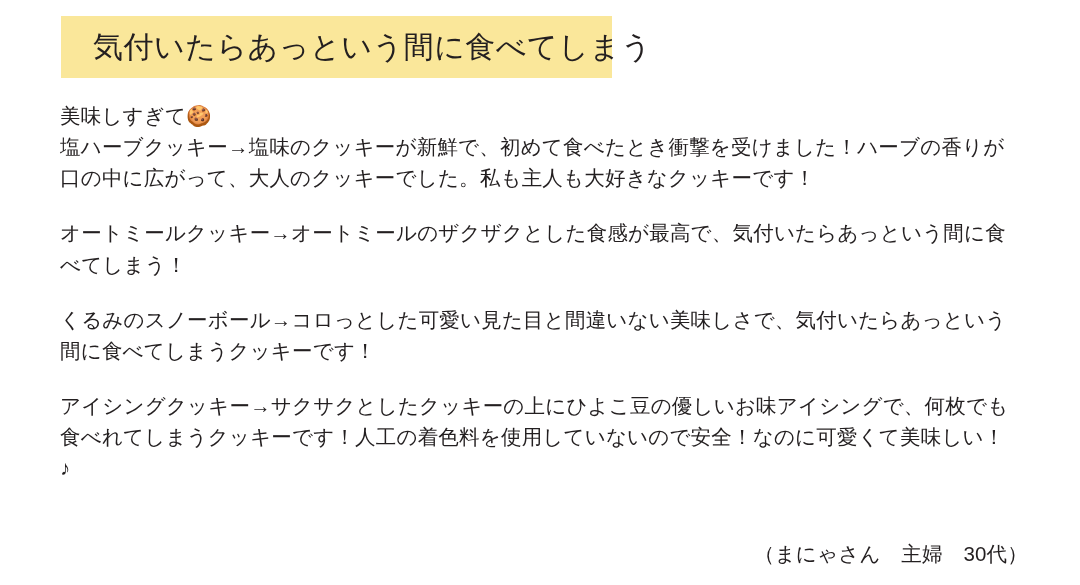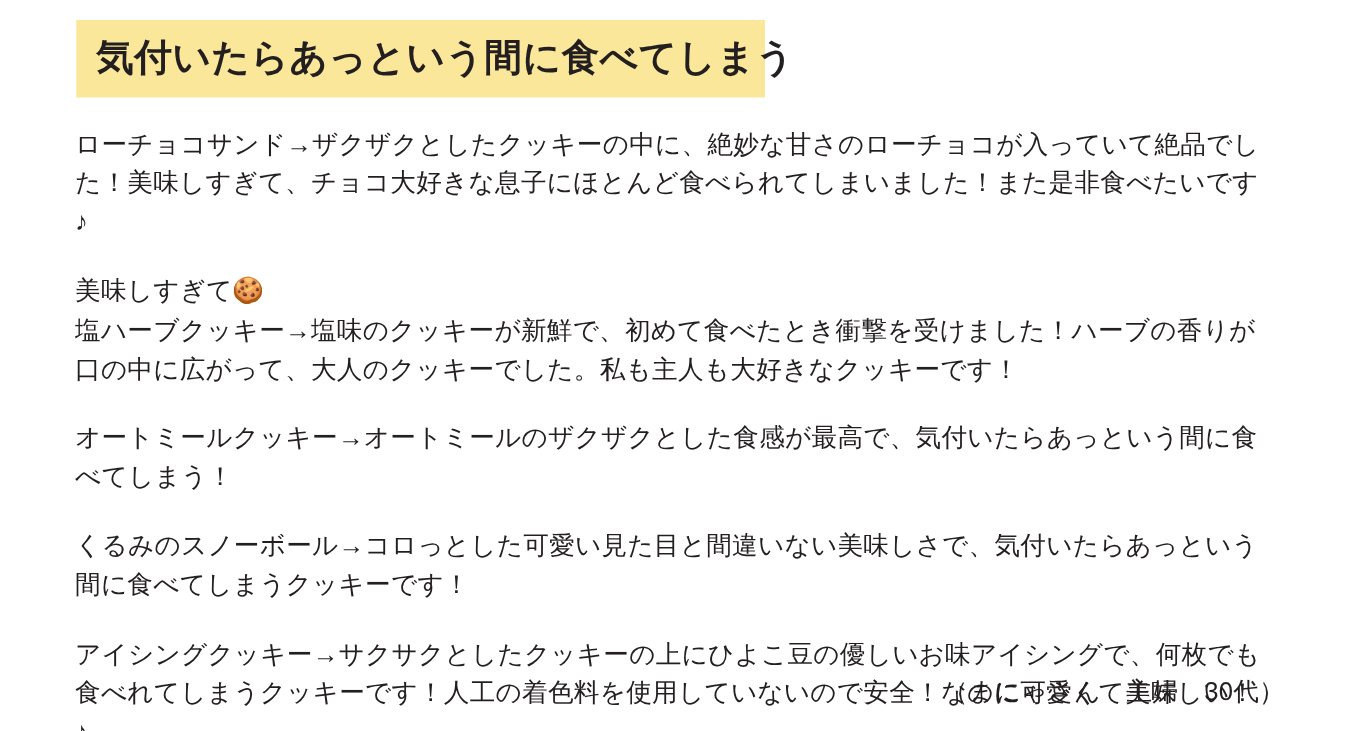--- a/index.html
+++ b/index.html
@@ -26,23 +26,23 @@
     top: 16px;
     width: 551px;
     height: 62px;
     background: #fae79a;
     display: flex;
     align-items: center;
   }
   .heading-text {
     font-size: 30px;
     line-height: 1.2;
-    font-weight: 700;
+    font-weight: 400;
     color: #231f20;
-    padding-left: 16px;
+    padding-left: 32px;
     letter-spacing: 0.5px;
     white-space: nowrap;
   }
   .body-block {
     position: absolute;
     left: 60px;
     top: 100px;
     width: 952px;
   }
   .para {
@@ -72,21 +72,20 @@
 </head>
 <body>
 
 <div class="page">
 
   <div class="heading-wrap">
     <div class="heading-text">気付いたらあっという間に食べてしまう</div>
   </div>
 
   <div class="body-block">
-    <p class="para">ローチョコサンド→ザクザクとしたクッキーの中に、絶妙な甘さのローチョコが入っていて絶品でした！美味しすぎて、チョコ大好きな息子にほとんど食べられてしまいました！また是非食べたいです♪</p>
     <p class="para tight">美味しすぎて🍪</p>
     <p class="para">塩ハーブクッキー→塩味のクッキーが新鮮で、初めて食べたとき衝撃を受けました！ハーブの香りが口の中に広がって、大人のクッキーでした。私も主人も大好きなクッキーです！</p>
     <p class="para">オートミールクッキー→オートミールのザクザクとした食感が最高で、気付いたらあっという間に食べてしまう！</p>
     <p class="para">くるみのスノーボール→コロっとした可愛い見た目と間違いない美味しさで、気付いたらあっという間に食べてしまうクッキーです！</p>
     <p class="para">アイシングクッキー→サクサクとしたクッキーの上にひよこ豆の優しいお味アイシングで、何枚でも食べれてしまうクッキーです！人工の着色料を使用していないので安全！なのに可愛くて美味しい！♪</p>
   </div>
 
   <div class="signature">（まにゃさん　主婦　30代）</div>
 
 </div>

